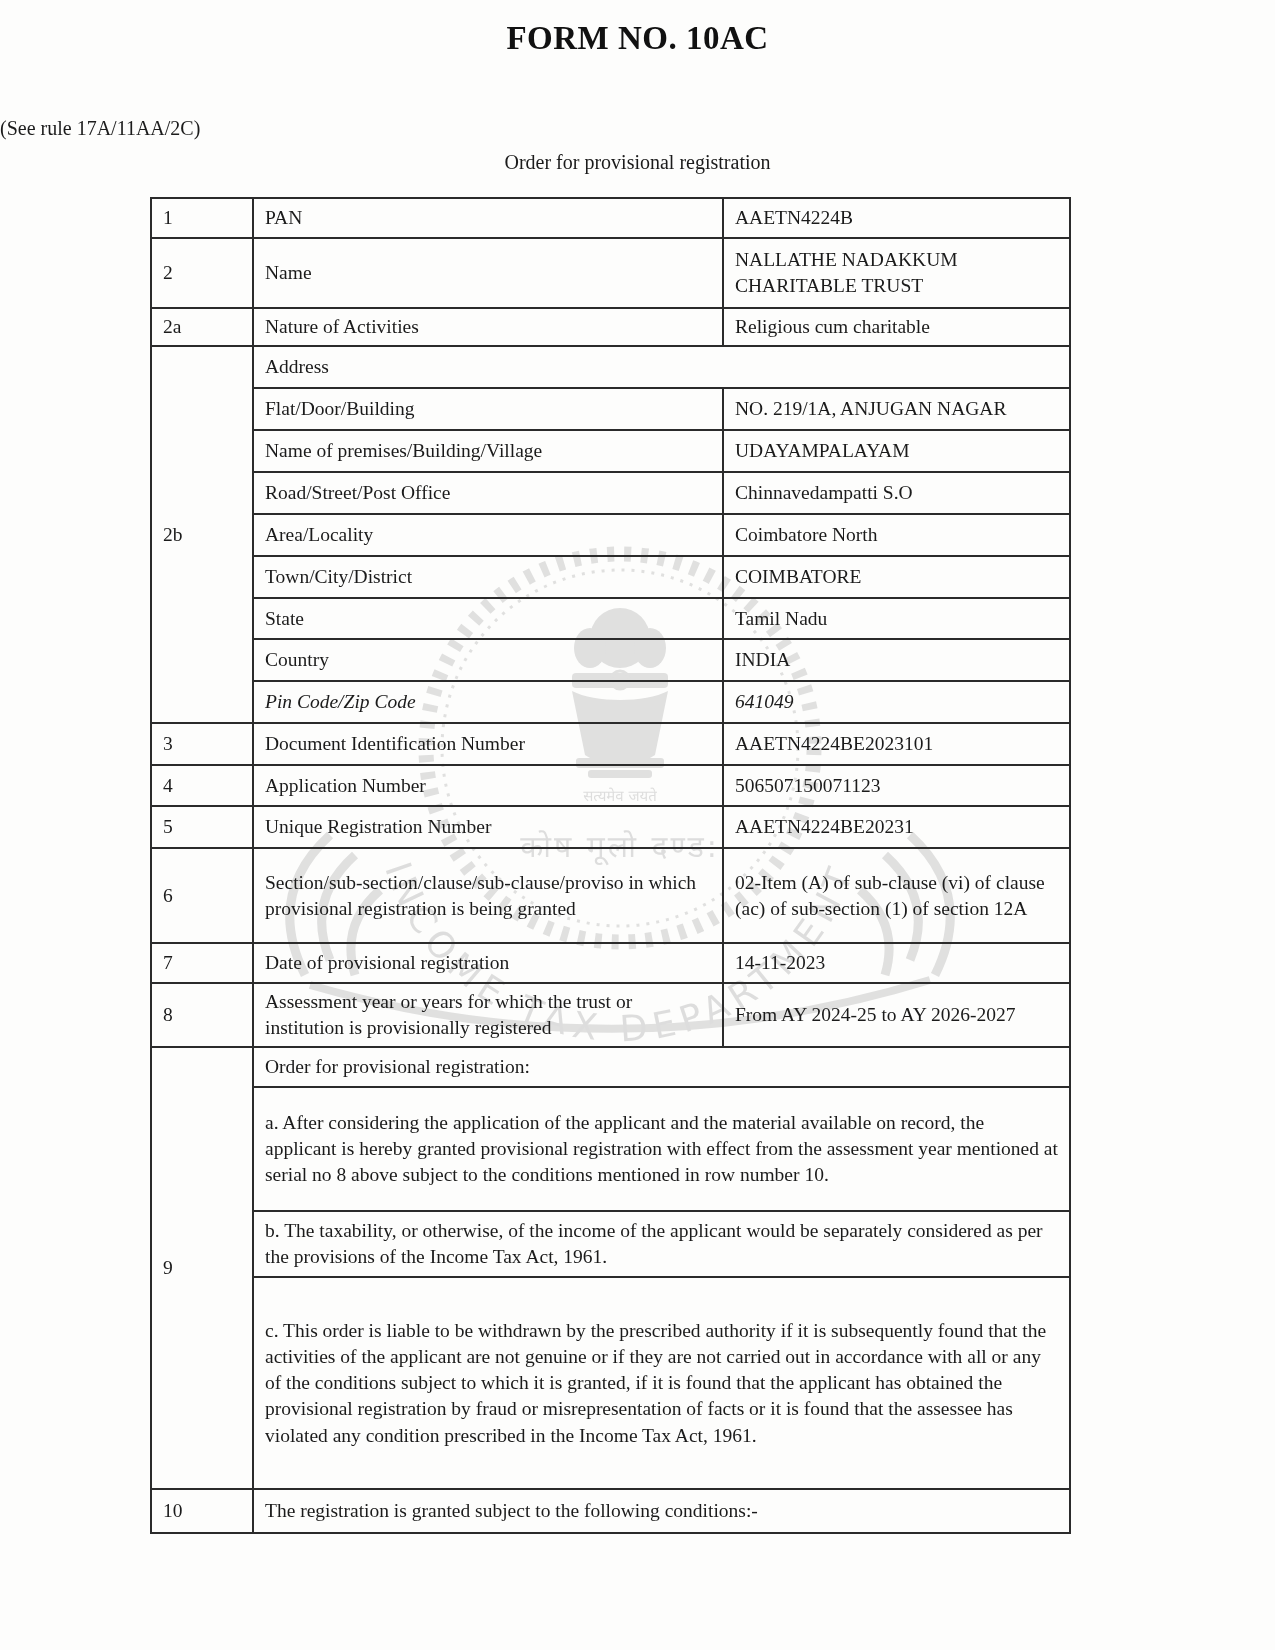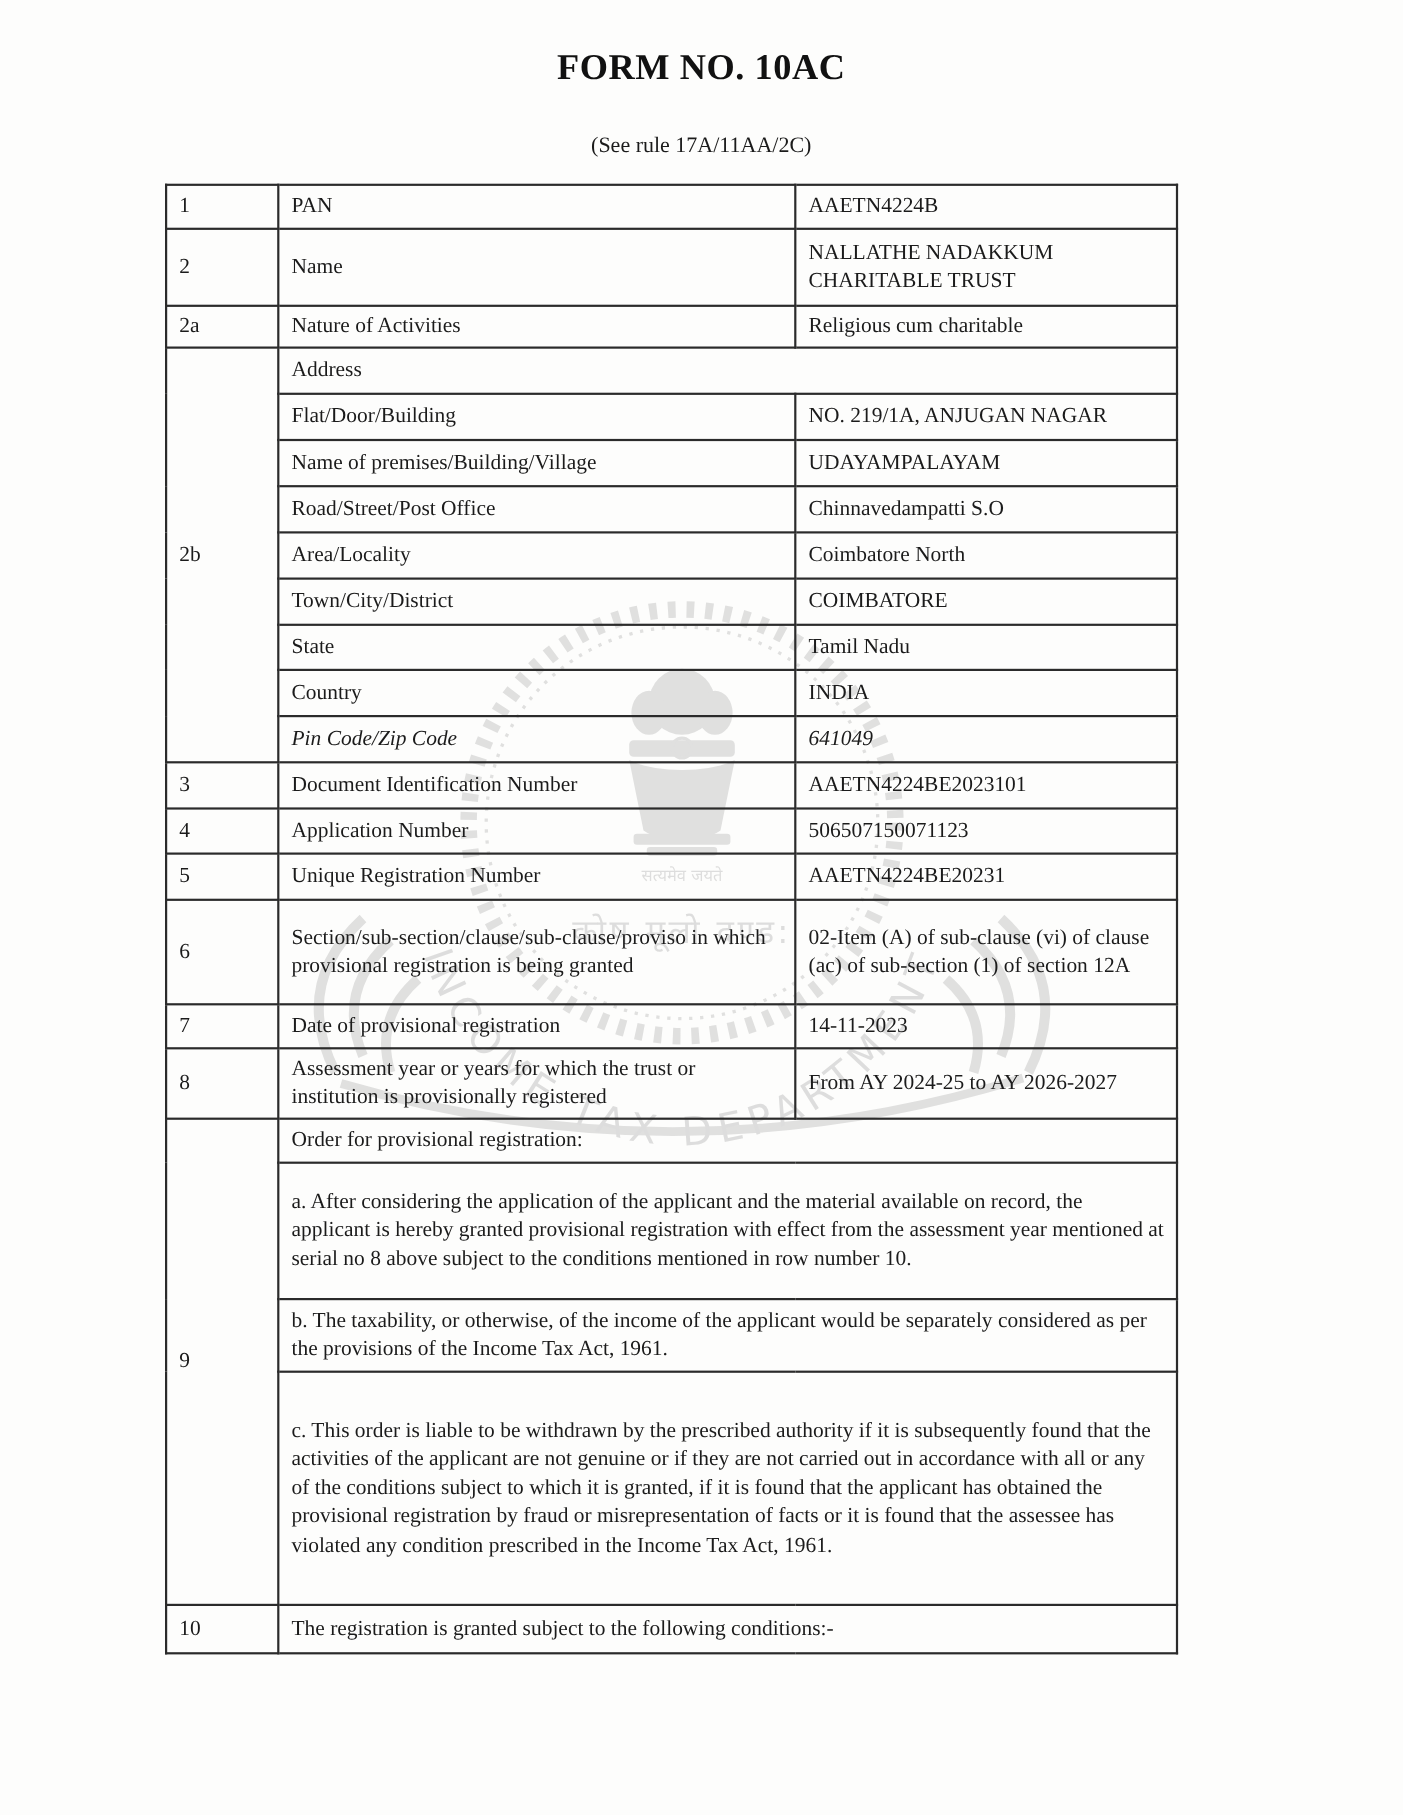--- a/index.html
+++ b/index.html
@@ -6,29 +6,29 @@
   .page{
     position:relative;
     width:1275px;height:1650px;
     margin:0 auto;
     background:#fdfdfc;
     overflow:hidden;
     font-family:"Liberation Serif","DejaVu Serif",serif;
     color:#1b1b1b;
   }
   .title{
-    margin:0;padding-top:44px;
+    margin:0;padding-top:20px;
     text-align:center;
     font-size:33px;font-weight:bold;
     letter-spacing:.5px;
     color:#111;
   }
   .subtitle{
-    margin-top:40px;
-    text-align:center;
+    margin-top:60px;
+    text-align:left;
     font-size:20px;
   }
   .subtitle2{
     margin-top:11px;
     text-align:center;
     font-size:20px;
   }
   table.form{
     position:relative;
     z-index:2;
@@ -91,20 +91,21 @@
     <defs>
       <path id="arcPath" d="M 139,290 A 245,245 0 0 0 631,290"></path>
     </defs>
     <text class="wm-text" font-size="36" letter-spacing="7">
       <textPath href="#arcPath" startOffset="50%" text-anchor="middle">INCOME TAX DEPARTMENT</textPath>
     </text>
   </svg>
 
   <h1 class="title">FORM NO. 10AC</h1>
   <div class="subtitle">(See rule 17A/11AA/2C)</div>
+  <div class="subtitle2">Order for provisional registration</div>
 
   <table class="form">
     <tbody id="form-body">
         <tr style="height: 40px;">
           <td class="no">1</td>
           <td class="lbl">PAN</td>
           <td class="val">AAETN4224B</td>
         </tr>
         <tr style="height: 70px;">
           <td class="no">2</td>

